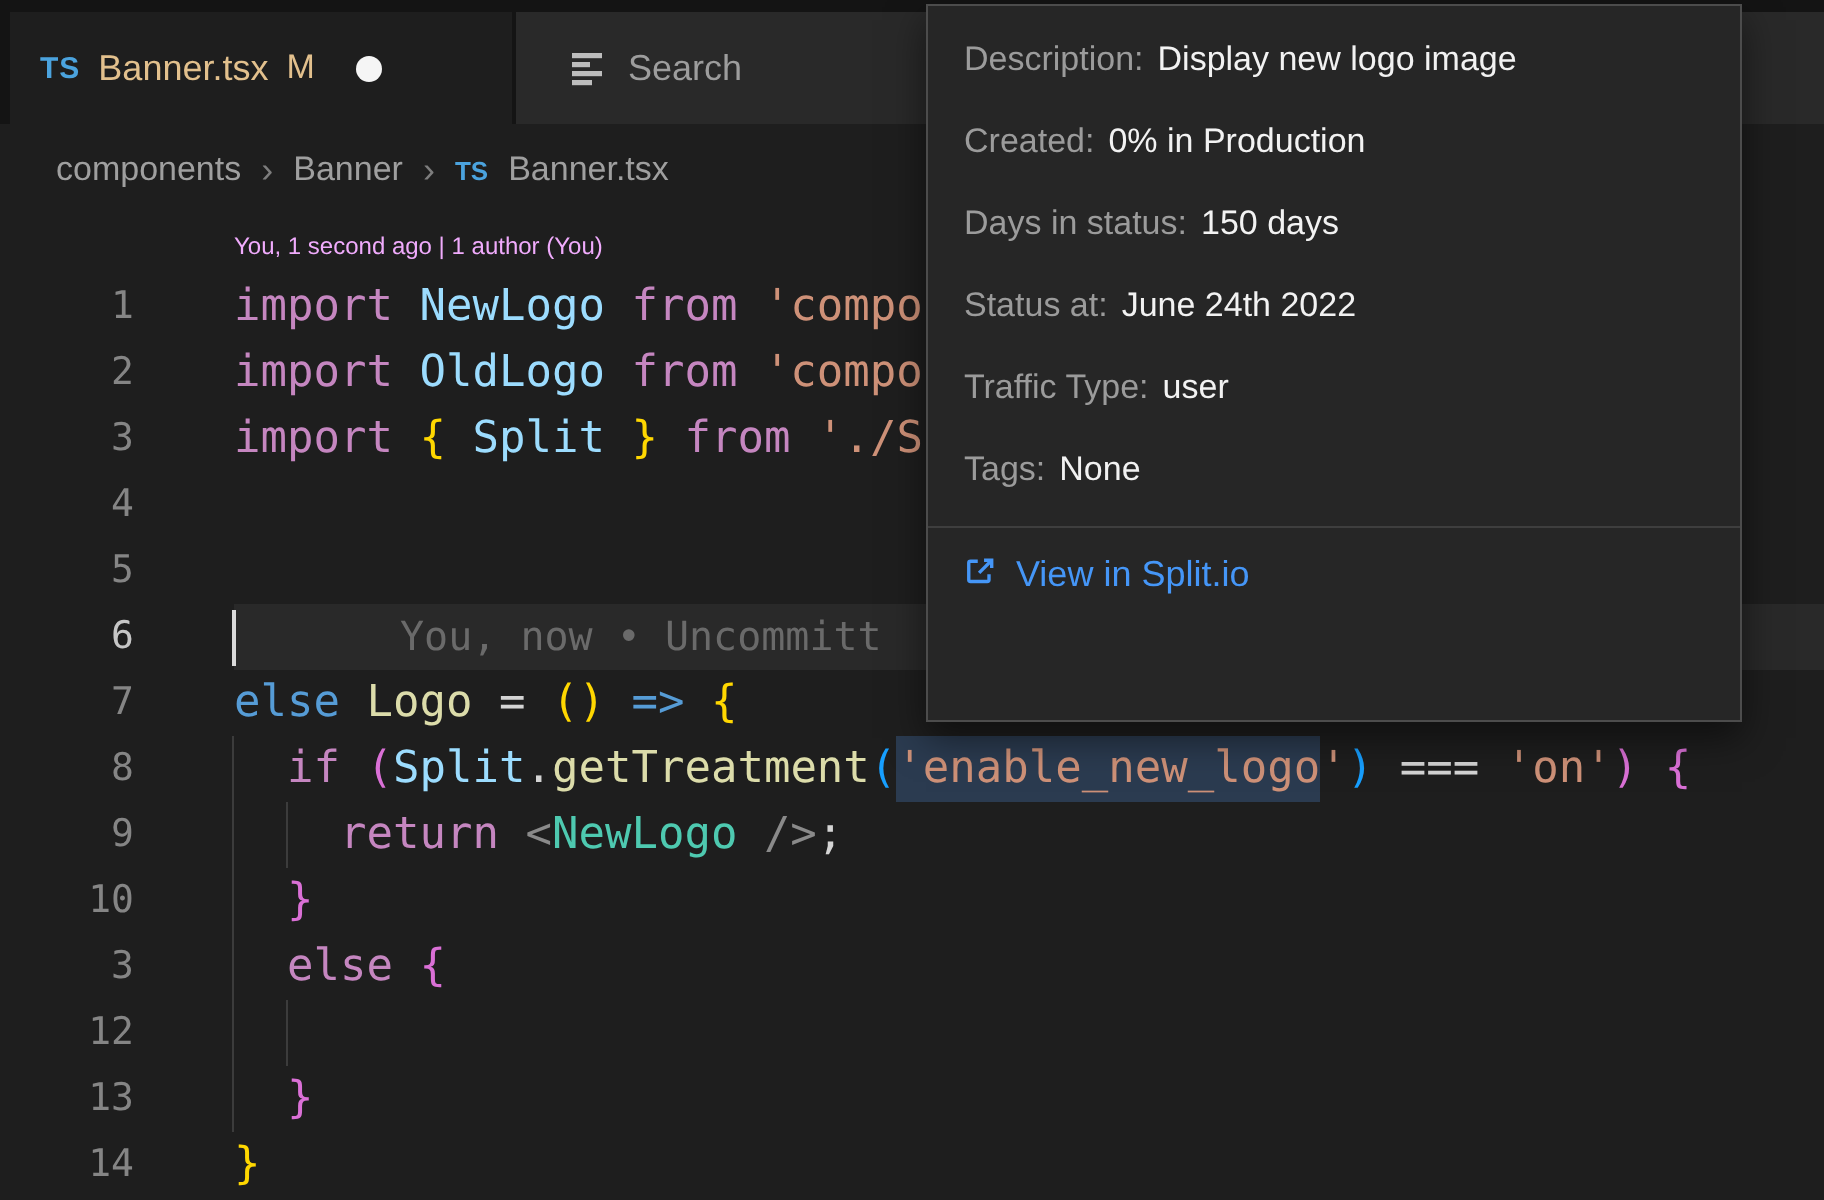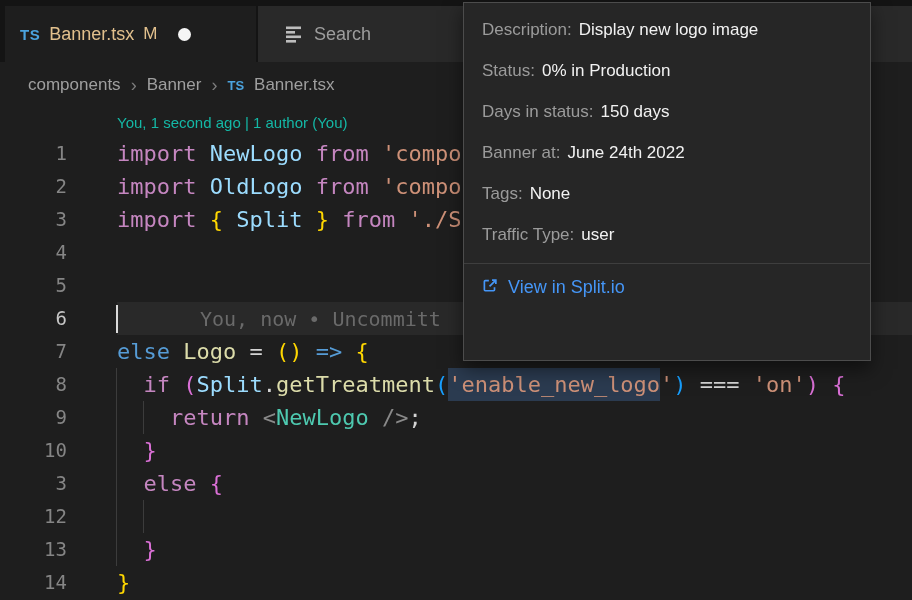--- a/index.html
+++ b/index.html
@@ -18,21 +18,21 @@
   .git-m{color:#E2C08D;font-size:17px}
   .dirty-dot{width:13px;height:13px;border-radius:50%;background:#f5f5f5;margin-left:12px}
   .search-label{color:#9d9d9d;font-size:18px}
   
   .breadcrumb{position:absolute;top:62px;left:0;width:912px;height:46px;background:#1e1e1e;
     display:flex;align-items:center;padding-left:28px;gap:10px;color:#9f9f9f;font-size:17px}
   .bc-item{cursor:pointer}
   .bc-sep{color:#7d7d7d;font-size:18px}
   .bc-ts{color:#4BA3DE;font-weight:bold;font-size:13px}
   
-  .codelens{position:absolute;top:112px;left:117px;font-size:15px;color:#14b8a6;line-height:22px;cursor:pointer}
+  .codelens{position:absolute;top:112px;left:117px;font-size:12px;color:#f0abfc;line-height:22px;cursor:pointer}
   
   .code-area{position:absolute;top:137px;left:0;width:912px;font-family:"DejaVu Sans Mono",monospace;font-size:22px}
   .crow{position:relative;height:33px;line-height:33px;white-space:pre}
   .crow.cur{background:linear-gradient(to right,transparent 117px,#292929 117px)}
   .ln{position:absolute;left:0;top:0;width:67px;text-align:right;font-size:19px;color:#858585}
   .crow.cur .ln{color:#c6c6c6}
   .lc{position:absolute;left:117px;top:0}
   .blame{color:#6a6a6a;font-size:20px;margin-left:83px}
   .tk-kw{color:#C586C0}.tk-st{color:#569CD6}.tk-id{color:#9CDCFE}.tk-fn{color:#DCDCAA}
   .tk-str{color:#CE9178}.tk-strh{color:#CE9178;background:#2b3b50;padding:4px 0}
@@ -106,25 +106,25 @@
   </div>
 
 <div class="iguide g1"></div>
 <div class="iguide g2a"></div>
 <div class="iguide g2b"></div>
 <div class="cursor"></div>
 
 <div class="popup">
   <div class="p-body" id="popup-rows">
       <div class="prow"><span class="plabel">Description:</span><span class="pvalue">Display new logo image</span></div>
-      <div class="prow"><span class="plabel">Status:</span><span class="pvalue">0% in Production</span></div>
+      <div class="prow"><span class="plabel">Created:</span><span class="pvalue">0% in Production</span></div>
       <div class="prow"><span class="plabel">Days in status:</span><span class="pvalue">150 days</span></div>
-      <div class="prow"><span class="plabel">Banner at:</span><span class="pvalue">June 24th 2022</span></div>
+      <div class="prow"><span class="plabel">Status at:</span><span class="pvalue">June 24th 2022</span></div>
+      <div class="prow"><span class="plabel">Traffic Type:</span><span class="pvalue">user</span></div>
       <div class="prow"><span class="plabel">Tags:</span><span class="pvalue">None</span></div>
-      <div class="prow"><span class="plabel">Traffic Type:</span><span class="pvalue">user</span></div>
     </div>
   <div class="p-sep"></div>
   <div class="p-link">
     <svg width="18" height="18" viewBox="0 0 16 16" fill="none" stroke="#4596F7" stroke-width="1.5">
       <path d="M7 3.2 H3.8 a0.8 0.8 0 0 0 -0.8 0.8 v7.4 a0.8 0.8 0 0 0 0.8 0.8 h7.4 a0.8 0.8 0 0 0 0.8 -0.8 V9"></path>
       <path d="M9.8 2.8 H13.2 V6.2"></path>
       <path d="M13 3 L7.6 8.4"></path>
     </svg>
     <span>View in Split.io</span>
   </div>

